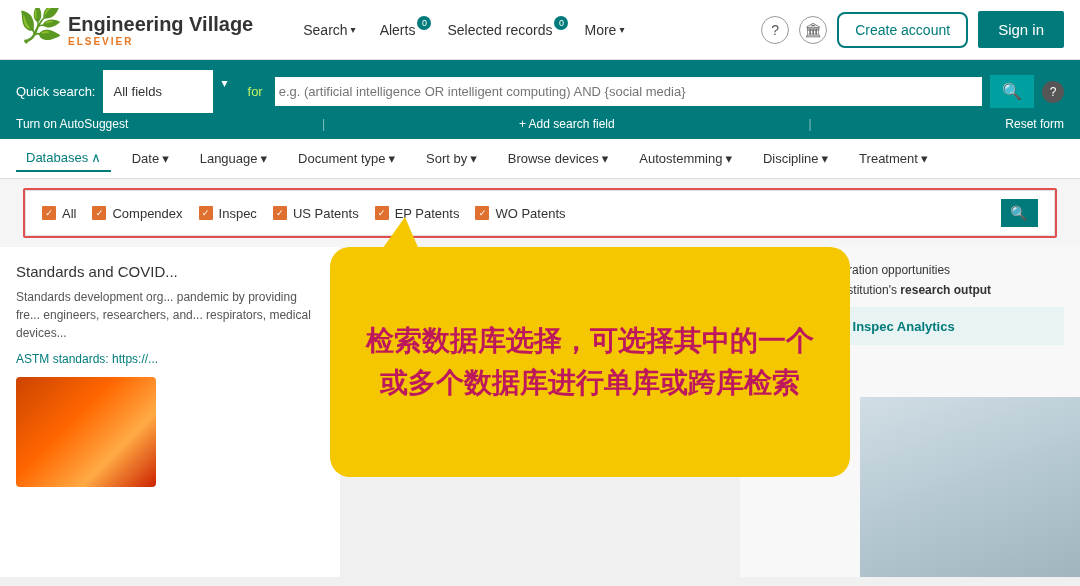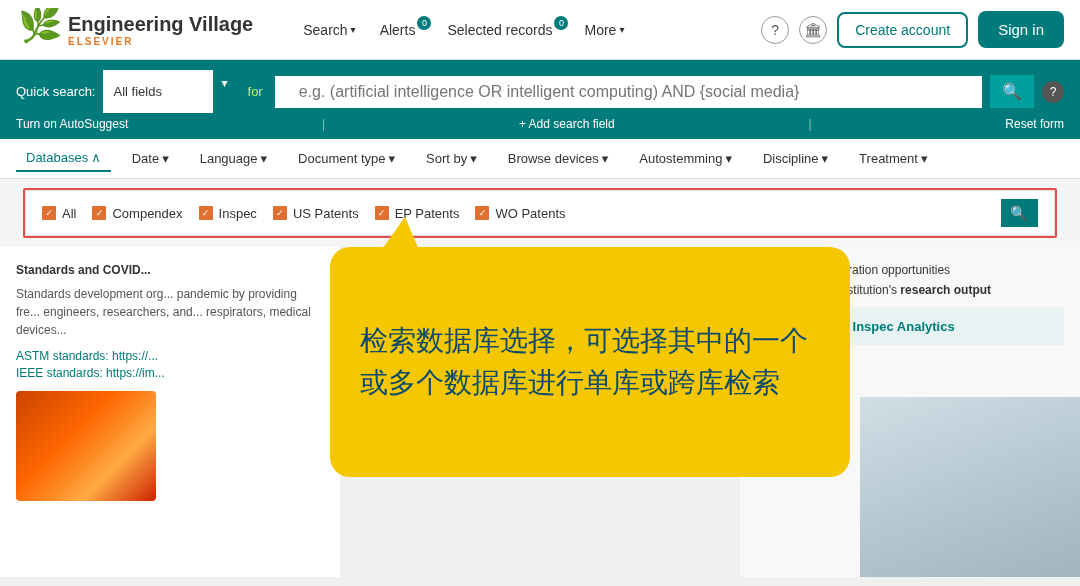--- a/index.html
+++ b/index.html
@@ -86,21 +86,21 @@
       cursor: pointer;
       border-radius: 8px;
     }
     .btn-signin {
       background: #007a7a;
       color: white;
       padding: 10px 20px;
       font-size: 15px;
       cursor: pointer;
       border: none;
-      border-radius: 8px;
+      border-radius: 2px;
     }
     .icon-circle {
       width: 28px;
       height: 28px;
       border-radius: 50%;
       border: 1px solid #999;
       display: flex;
       align-items: center;
       justify-content: center;
       cursor: pointer;
@@ -141,22 +141,22 @@
       font-size: 12px;
       cursor: pointer;
     }
     .for-label {
       color: #bef264;
       font-size: 13px;
       margin: 0 4px;
     }
     .search-input {
       flex: 1;
-      padding: 7px 24px;
-      font-size: 16px;
+      padding: 7px 4px;
+      font-size: 13px;
       border: none;
       outline: none;
       color: #999;
     }
     .search-btn {
       background: #00a0a0;
       border: none;
       padding: 7px 12px;
       cursor: pointer;
       color: white;
@@ -276,22 +276,22 @@
 
     
     .article-panel {
       width: 340px;
       background: white;
       padding: 16px;
       overflow: hidden;
       flex-shrink: 0;
     }
     .article-title {
-      font-size: 12px;
-      font-weight: bold;
+      font-size: 15px;
+      font-weight: normal;
       color: #333;
       margin-bottom: 8px;
     }
     .article-text {
       font-size: 12px;
       color: #555;
       line-height: 1.5;
       margin-bottom: 10px;
     }
     .article-link {
@@ -319,24 +319,24 @@
       background: #f5c700;
       border-radius: 20px;
       display: flex;
       align-items: center;
       justify-content: center;
       padding: 20px 30px;
       z-index: 10;
     }
     .callout-text {
       font-size: 28px;
-      font-weight: normal;
-      color: #0c4a6e;
+      font-weight: bold;
+      color: #be185d;
       line-height: 1.5;
-      text-align: left;
+      text-align: center;
     }
     
     .callout::before {
       content: '';
       position: absolute;
       top: -30px;
       left: 50px;
       width: 0;
       height: 0;
       border-left: 25px solid transparent;
@@ -524,21 +524,20 @@
     <button class="search-icon-teal">🔍</button>
   </div>
 </div>
 
 <div class="main-content">
 
   <div class="article-panel">
     <div class="article-title">Standards and COVID...</div>
     <p class="article-text">Standards development org... pandemic by providing fre... engineers, researchers, and... respirators, medical devices...</p>
     <a class="article-link">ASTM standards: https://...</a>
-    <a class="article-link">IEEE standards: https://im...</a>
     <div class="article-image"></div>
   </div>
 
   <div class="callout">
     <div class="callout-text">检索数据库选择，可选择其中的一个
 或多个数据库进行单库或跨库检索</div>
   </div>
 
   <div class="analytics-panel">
     <div style="font-size:13px; color:#333; margin-bottom:8px;">

